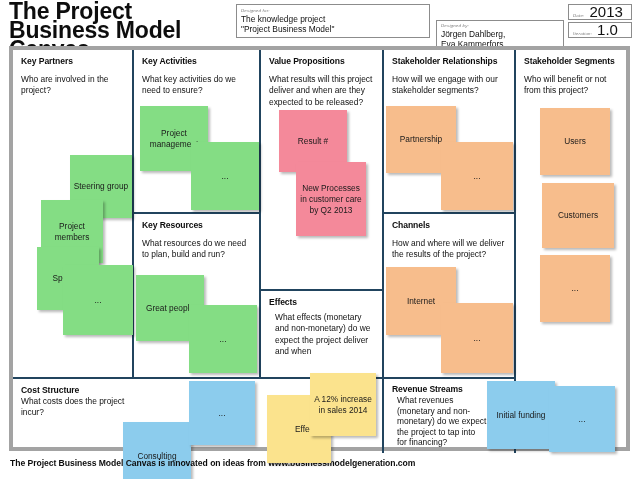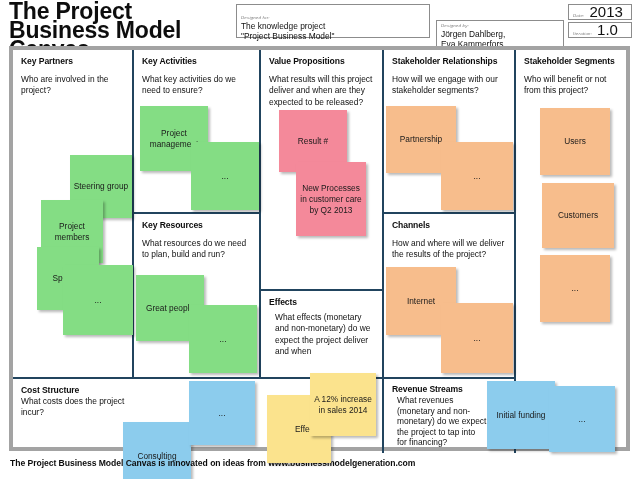--- a/index.html
+++ b/index.html
@@ -12,21 +12,21 @@
 
   
   .header{position:absolute;left:0;top:0;width:638px;height:42px;}
   .title{
     position:absolute;left:9px;top:2px;width:222px;
     font-size:23px;font-weight:bold;line-height:19px;letter-spacing:-0.2px;
   }
   .hbox{position:absolute;border:1px solid #8c8c8c;background:#fff;box-sizing:border-box;}
   .hbox-label{font-size:4.4px;font-style:italic;color:#7a7a7a;letter-spacing:.2px;display:block;line-height:6px;}
   .hbox-val{font-size:8.4px;line-height:10.3px;display:block;color:#111;}
-  #box-designed-for{left:236px;top:4px;width:194px;height:34px;padding:10px 4px;}
+  #box-designed-for{left:236px;top:4px;width:194px;height:34px;padding:3px 4px;}
   #box-designed-by{left:436px;top:20px;width:128px;height:34px;padding:2px 4px;}
   #box-date{left:568px;top:4px;width:64px;height:16px;}
   #box-iteration{left:568px;top:22px;width:64px;height:16px;}
   .inline-row{display:flex;align-items:baseline;gap:5px;padding:2px 4px 0 4px;}
   .inline-row .hbox-label{display:inline;}
   .inline-row .hbox-val{display:inline;font-size:15px;}
 
   
   .grid{position:absolute;left:9px;top:46px;width:621px;height:405px;
         border:4px solid #a3a3a3;box-sizing:border-box;background:#fff;}

